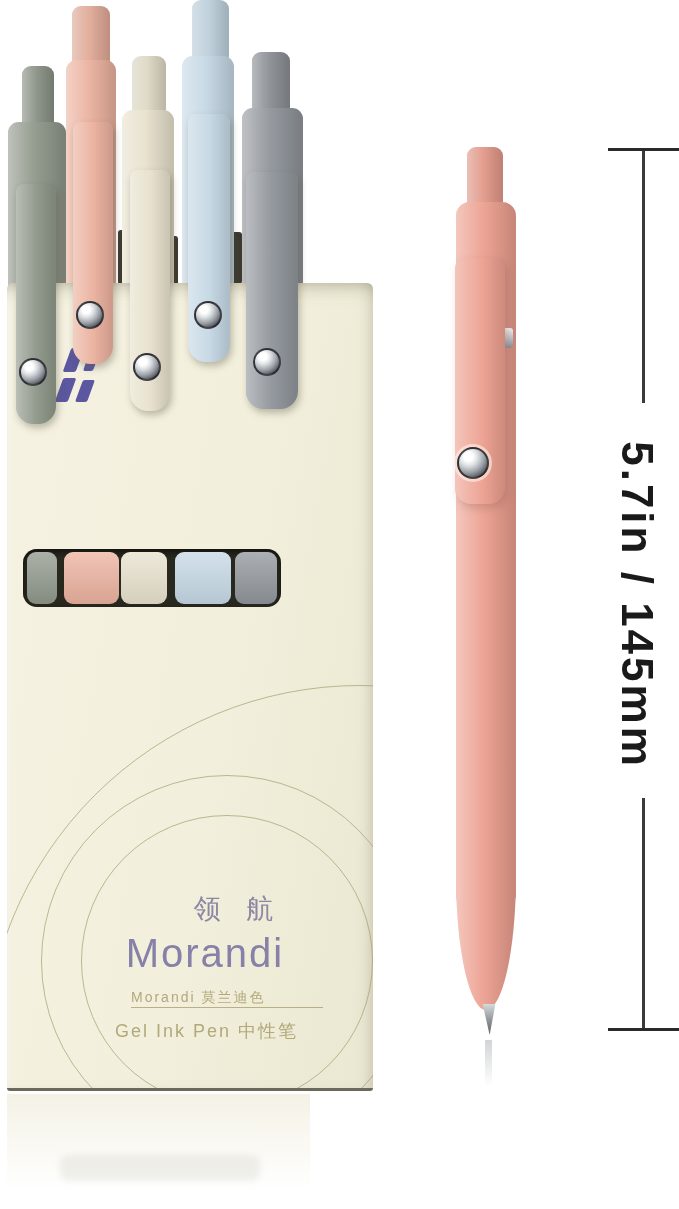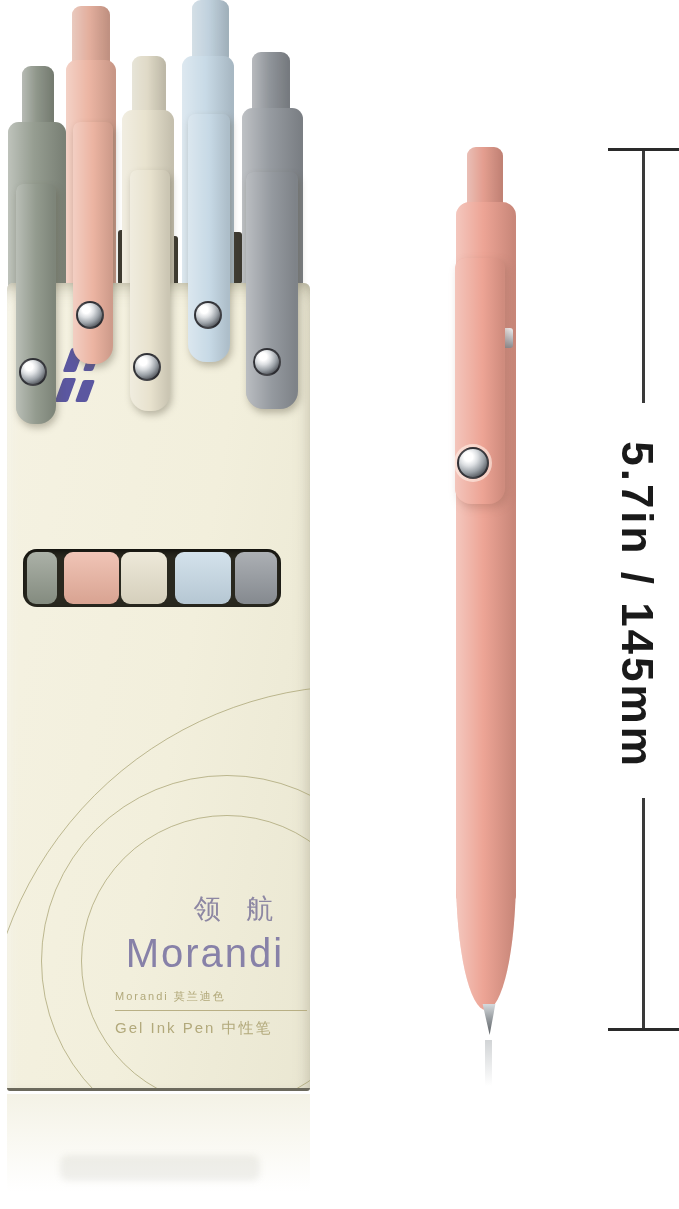--- a/index.html
+++ b/index.html
@@ -15,21 +15,21 @@
   .sliver{position:absolute;background:var(--c-sliver);z-index:1;border-radius:3px;}
 
   .c-sage{background:var(--c-sage);}
   .c-blush{background:var(--c-blush);}
   .c-cream{background:var(--c-cream-pen);}
   .c-blue{background:var(--c-blue);}
   .c-gray{background:var(--c-gray);}
   .c-salmon{background:var(--c-salmon);}
 
   
-  .box{position:absolute;left:7px;top:283px;width:303px;height:808px;z-index:3;
+  .box{position:absolute;left:7px;top:283px;width:366px;height:808px;z-index:3;
     background:linear-gradient(100deg,#f5f2e2,var(--c-box) 55%,#eae7d2);
     border-radius:6px 6px 3px 3px;overflow:hidden;
     box-shadow:inset 0 16px 20px -16px rgba(110,105,80,.55),
                inset -10px 0 16px -10px rgba(115,110,88,.35),
                inset 10px 0 14px -10px rgba(255,255,255,.7);
     border-bottom:3px solid #6b695c;box-sizing:border-box;}
   .arc{position:absolute;border-radius:50%;border:1.5px solid rgba(158,152,100,.65);}
 
   .window{position:absolute;left:16px;top:266px;width:258px;height:58px;
     background:var(--c-window);border-radius:14px;box-shadow:inset 0 3px 6px rgba(0,0,0,.6);}
@@ -37,23 +37,23 @@
   .chip::before{content:"";position:absolute;inset:0;border-radius:inherit;
     background:linear-gradient(180deg,rgba(255,255,255,.25),rgba(0,0,0,.08));}
 
   .logo{position:absolute;left:48px;top:63px;width:50px;height:60px;}
   .stripe{position:absolute;background:var(--c-logo);transform:skewX(-20deg);border-radius:2px;}
 
   .brand-cn{position:absolute;left:126px;top:608px;width:210px;text-align:center;
     font-size:27px;letter-spacing:9px;color:#8d87a3;}
   .brand-en{position:absolute;left:93px;top:648px;width:210px;text-align:center;
     font-size:40px;letter-spacing:2px;color:var(--c-text-purple);}
-  .tagline1{position:absolute;left:108px;top:706px;width:192px;font-size:11px;letter-spacing:2px;
-    color:var(--c-olive);padding-bottom:6px;border-bottom:1.5px solid rgba(178,169,123,.9);}
-  .tagline2{position:absolute;left:108px;top:736px;width:200px;font-size:15px;letter-spacing:2px;
+  .tagline1{position:absolute;left:124px;top:706px;width:192px;font-size:14px;letter-spacing:2px;
+    color:var(--c-olive);border-bottom:1.5px solid rgba(178,169,123,.9);}
+  .tagline2{position:absolute;left:108px;top:736px;width:200px;font-size:18px;letter-spacing:2px;
     color:var(--c-olive);}
 
   
   .clip{position:absolute;z-index:5;border-radius:7px 7px 18px 18px;
     box-shadow:2px 4px 7px rgba(95,90,72,.38);}
   .clip::before{content:"";position:absolute;inset:0;border-radius:inherit;
     background:linear-gradient(90deg,rgba(255,255,255,.38),rgba(255,255,255,.04) 50%,rgba(0,0,0,.12) 95%);}
   .ball{position:absolute;width:28px;height:28px;border-radius:50%;box-sizing:border-box;
     border:2px solid rgba(38,38,42,.85);z-index:6;
     background:radial-gradient(circle at 34% 28%,#ffffff 0 16%,#dbdee1 34%,#9aa0a6 58%,#53575d 80%,#2e3136 100%);}

